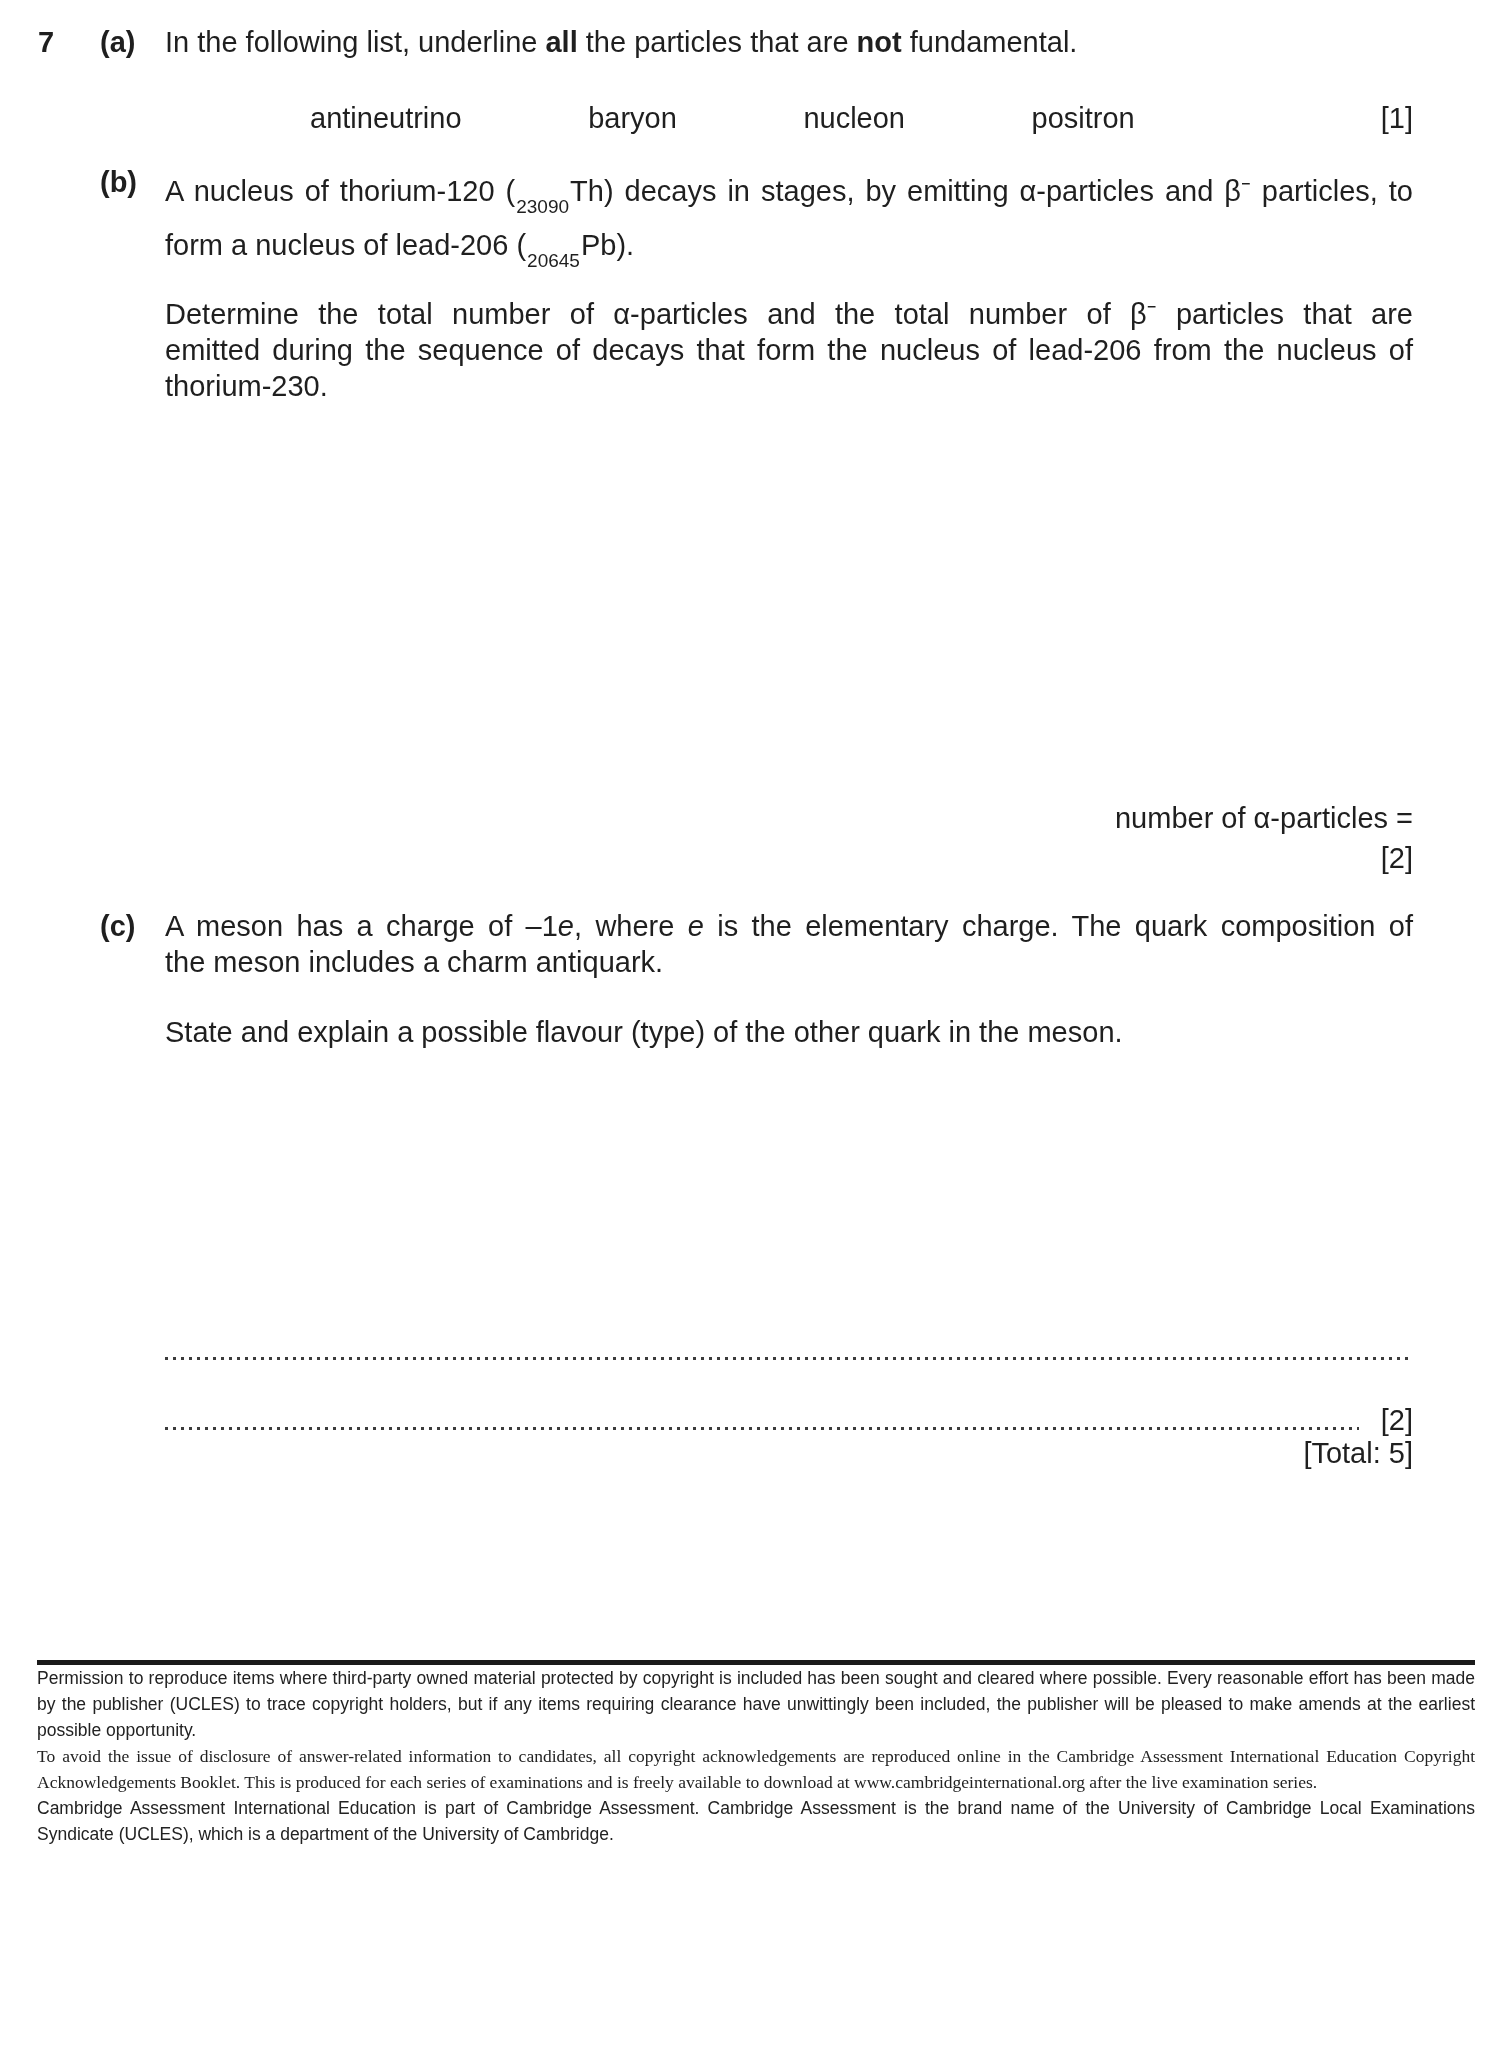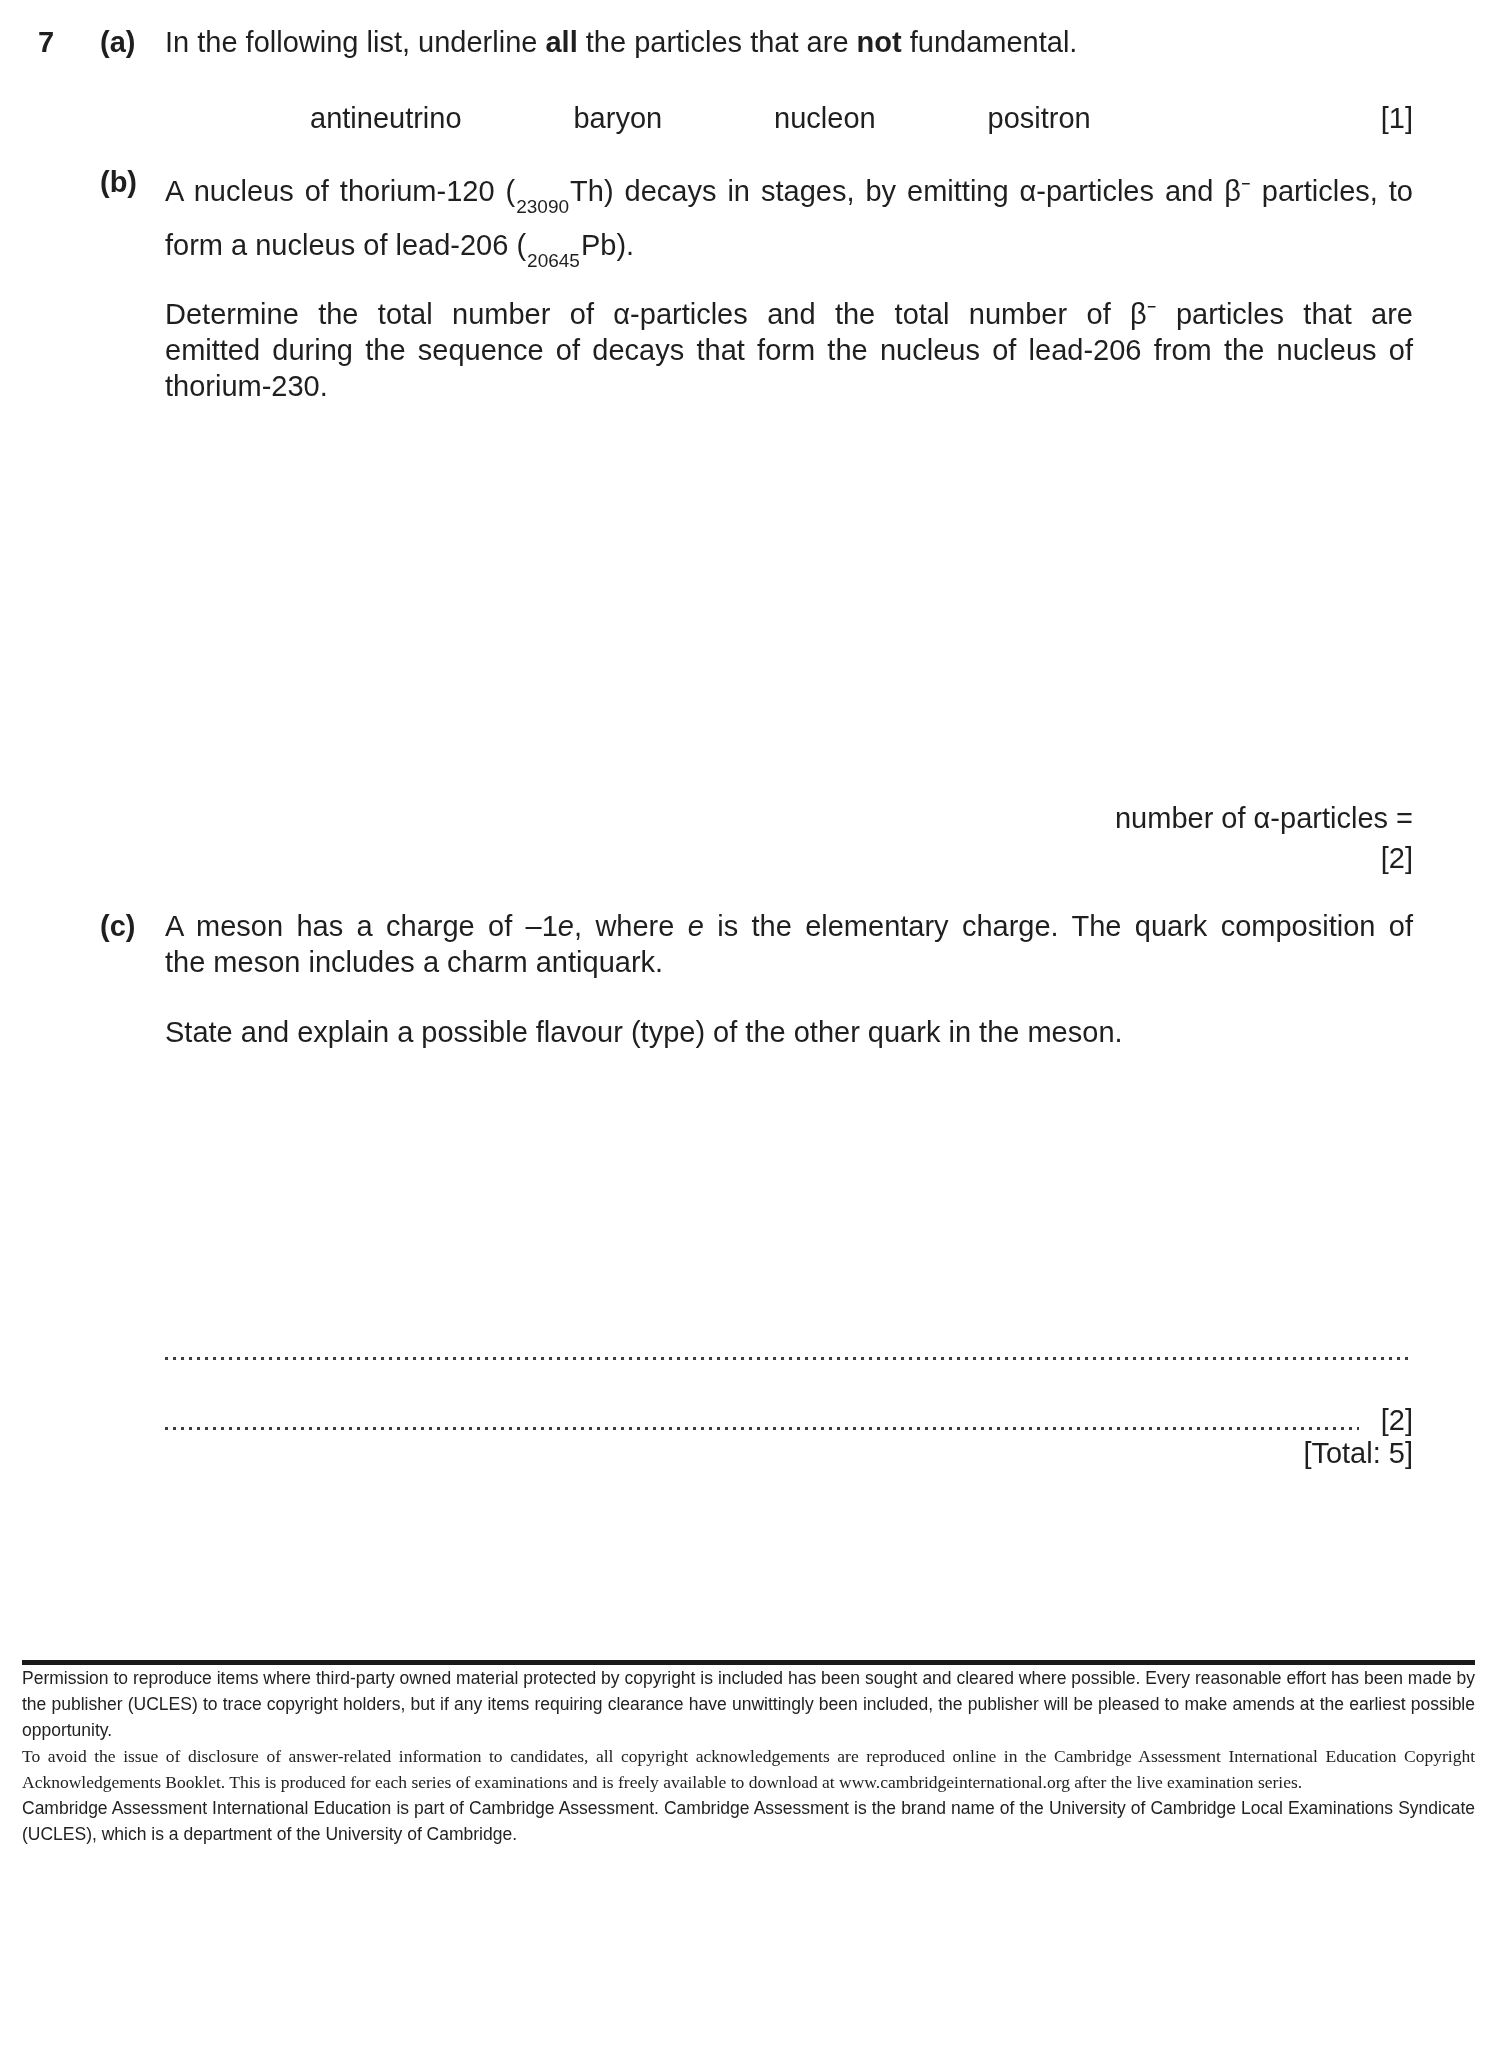--- a/index.html
+++ b/index.html
@@ -23,21 +23,21 @@
     line-height: 36px;
   }
   .row { display: flex; align-items: flex-start; }
   .col-num { width: 62px; font-weight: bold; flex: none; }
   .col-label { width: 65px; font-weight: bold; flex: none; }
   .col-body { flex: 1; min-width: 0; }
   .col-body p { margin: 0; }
 
   .row-a { margin-top: 24px; }
 
-  .options-row { display: flex; align-items: flex-start; margin-top: 40px; gap: 44px; }
+  .options-row { display: flex; align-items: flex-start; margin-top: 40px; }
   .options {
     flex: 1; display: flex; justify-content: space-between;
     padding-left: 145px; padding-right: 246px;
   }
 
   .iso-line { line-height: 54px; text-align: justify; text-align-last: justify; }
   .iso-line.noj { text-align: left; text-align-last: left; }
   .b-line1 { margin-top: 28px; }
   .b-line2 { margin-top: 0; }
 
@@ -71,21 +71,21 @@
 
   .dotline { display: flex; align-items: flex-end; height: 40px; }
   .dotline .dots { margin-left: 0; margin-bottom: 5px; }
   .dotline1 { margin-top: 275px; }
   .dotline2 { margin-top: 30px; }
   .dotline .marks { margin-left: 22px; line-height: 30px; }
 
   .total-row { height: 36px; text-align: right; }
 
   
-  .footer { padding: 0 25px 0 22px; }
+  .footer { padding: 0 25px 0 37px; }
   .rule { margin-top: 189px; height: 5px; background: #1a1a1a; }
   .footer p {
     margin: 0;
     font-size: 17.5px;
     line-height: 26px;
     text-align: justify;
     color: #222222;
   }
   .f-p1 { margin-top: 8px; }
   .f-p2 { margin-top: 22px; font-family: Liberation Serif, serif; }

